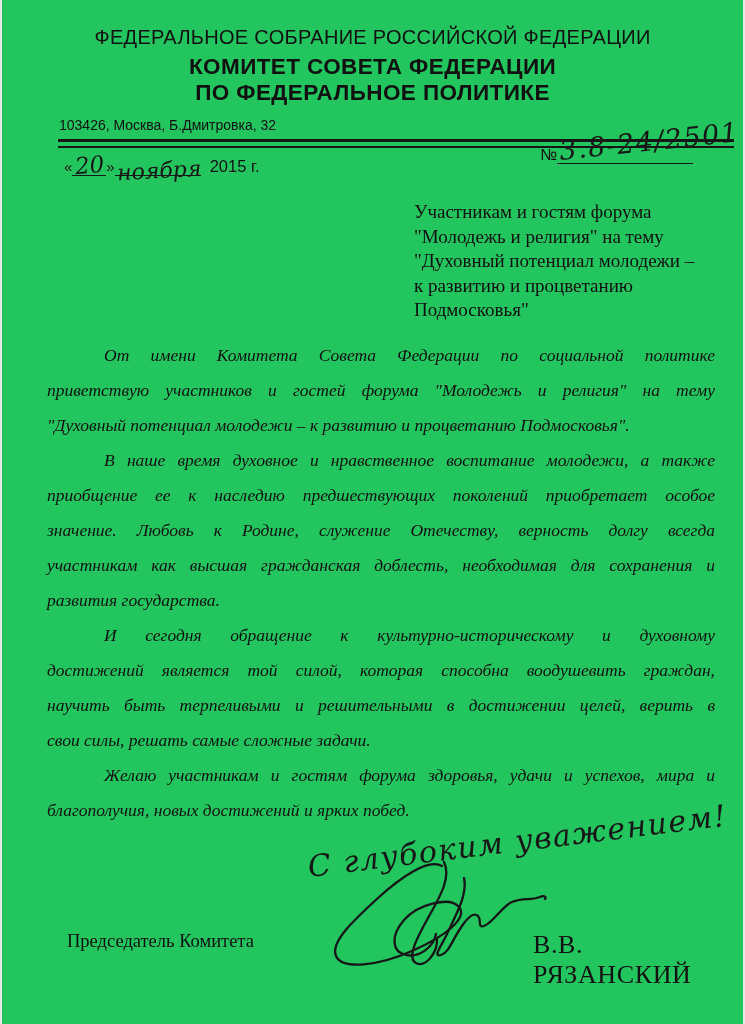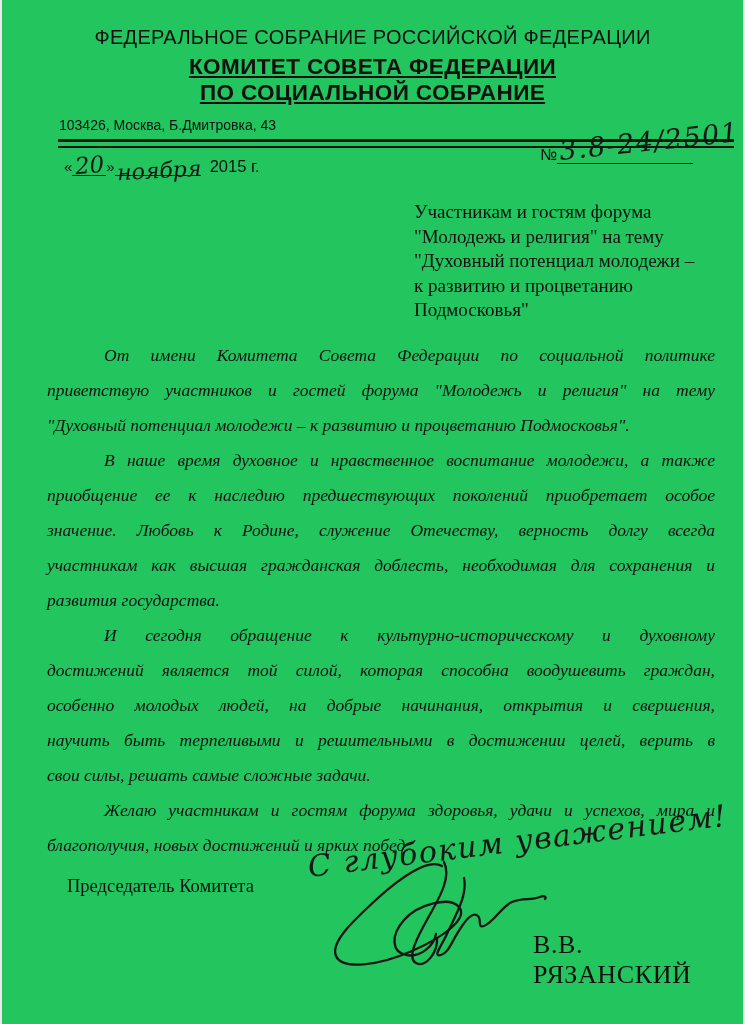--- a/index.html
+++ b/index.html
@@ -16,21 +16,21 @@
   .parliament {
     position:absolute; top:26px; left:0; width:100%;
     text-align:center;
     font-family:"Liberation Sans", sans-serif;
     font-size:20px; letter-spacing:0.3px;
   }
   .committee {
     position:absolute; left:0; width:100%;
     text-align:center;
     font-family:"Liberation Sans", sans-serif;
-    font-weight:bold; font-size:22.5px; letter-spacing:0.4px;text-decoration:underline;
+    font-weight:bold; font-size:22.5px; letter-spacing:0.4px;
   }
   .c1 { top:54px; }
   .c2 { top:80px; }
   .address {
     position:absolute; top:117px; left:57px;
     font-family:"Liberation Sans", sans-serif;
     font-size:14px;
   }
   .rule {
     position:absolute; top:139px; left:56px; width:676px;
@@ -84,37 +84,37 @@
   .ln.last  { text-align-last:left; }
   .ln.first { padding-left:57px; }
   
   .closing {
     position:absolute; left:306px; top:849px;
     font-size:30px; letter-spacing:1.5px; white-space:nowrap;
     transform:rotate(-7deg); transform-origin:left center;
   }
   .autograph { position:absolute; left:314px; top:856px; }
   .signer-title {
-    position:absolute; left:65px; top:876px;
+    position:absolute; left:65px; top:931px;
     font-size:18.5px;
   }
   .signer-name {
     position:absolute; left:531px; top:930px;
     font-size:26px; letter-spacing:0.6px;
   }
 </style>
 </head>
 <body>
 
 <div class="page">
 
   <div class="parliament">ФЕДЕРАЛЬНОЕ СОБРАНИЕ РОССИЙСКОЙ ФЕДЕРАЦИИ</div>
   <div class="committee c1">КОМИТЕТ СОВЕТА ФЕДЕРАЦИИ</div>
-  <div class="committee c2">ПО СОЦИАЛЬНОЙ СОБРАНИЕ</div>
-  <div class="address">103426, Москва, Б.Дмитровка, 43</div>
+  <div class="committee c2">ПО ФЕДЕРАЛЬНОЕ ПОЛИТИКЕ</div>
+  <div class="address">103426, Москва, Б.Дмитровка, 32</div>
   <div class="rule"></div>
 
   <div class="date-row">
     <span class="q">«</span>
     <span class="blank blank-day">
       <span class="hw hw-day">20</span>
     </span>
     <span class="q">»</span>
     <span class="blank blank-month">
       <span class="hw hw-month">ноября</span>
@@ -146,21 +146,20 @@
     <div>
       <div class="ln first">В наше время духовное и нравственное воспитание молодежи, а также</div>
       <div class="ln">приобщение ее к наследию предшествующих поколений приобретает особое</div>
       <div class="ln">значение. Любовь к Родине, служение Отечеству, верность долгу всегда</div>
       <div class="ln">участникам как высшая гражданская доблесть, необходимая для сохранения и</div>
       <div class="ln last">развития государства.</div>
     </div>
     <div>
       <div class="ln first">И сегодня обращение к культурно-историческому и духовному</div>
       <div class="ln">достижений является той силой, которая способна воодушевить граждан,</div>
-      <div class="ln">особенно молодых людей, на добрые начинания, открытия и свершения,</div>
       <div class="ln">научить быть терпеливыми и решительными в достижении целей,  верить в</div>
       <div class="ln last">свои силы, решать самые сложные задачи.</div>
     </div>
     <div>
       <div class="ln first">Желаю участникам и гостям форума здоровья, удачи и успехов, мира и</div>
       <div class="ln last">благополучия, новых достижений и ярких побед.</div>
     </div>
   </div>
 
   <div class="closing hw">С глубоким уважением!</div>

